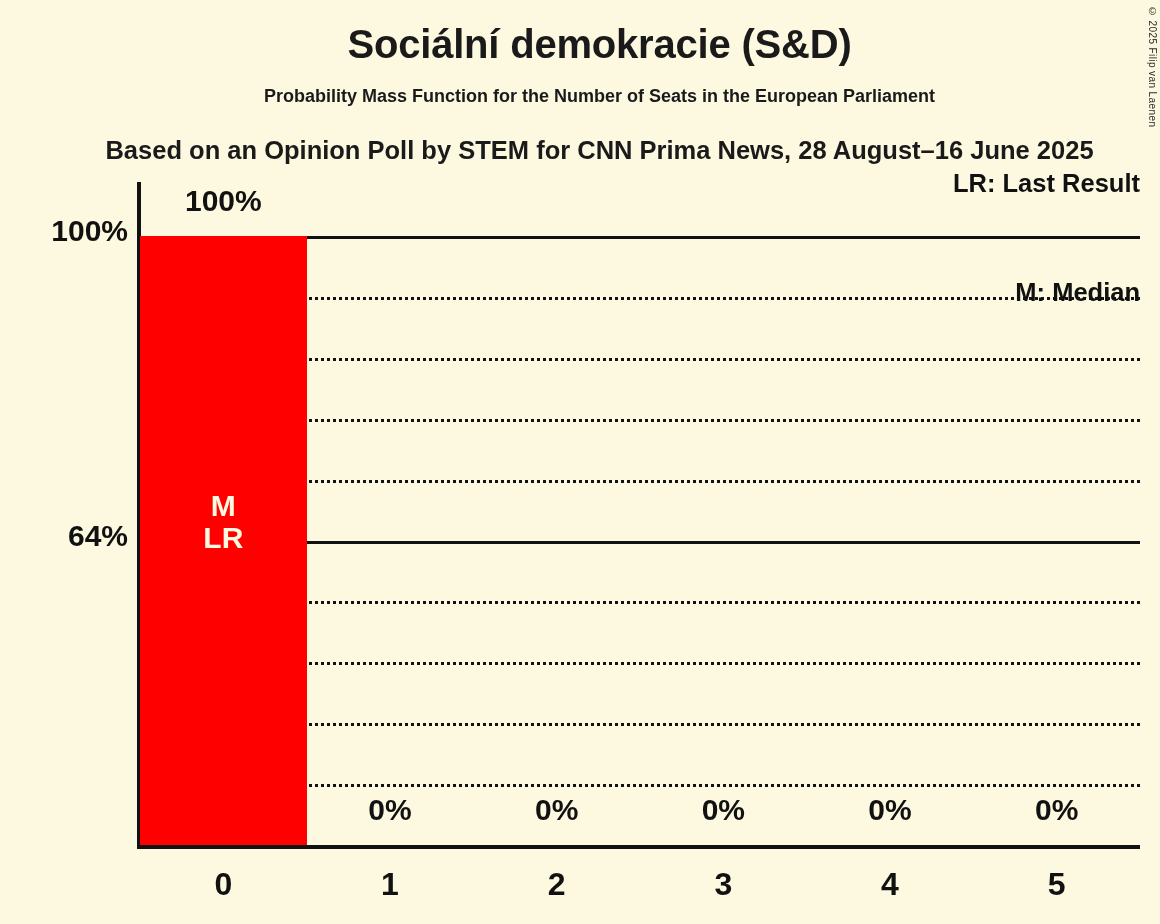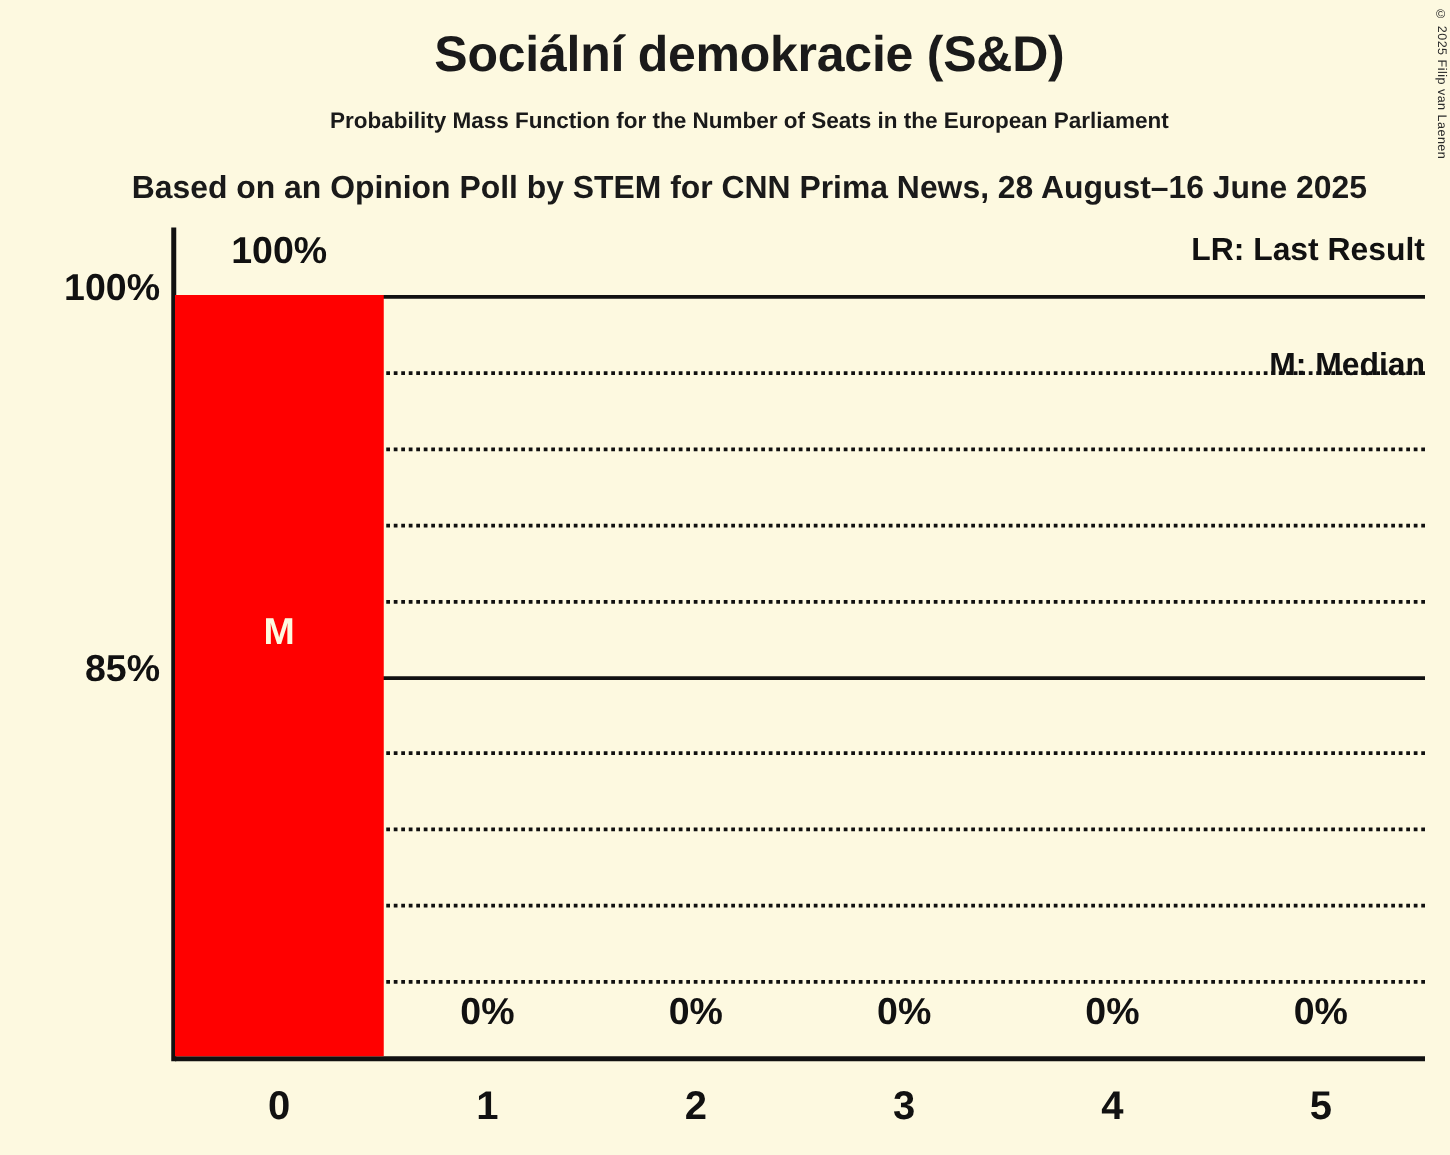--- a/index.html
+++ b/index.html
@@ -144,21 +144,21 @@
   
   .legend-entry {
     position: absolute;
     right: 20px;
     text-align: right;
     font-size: 25.5px;
     font-weight: bold;
     color: #111;
     white-space: nowrap;
   }
-  #legend-lr { top: 186px; }
+  #legend-lr { top: 169px; }
   #legend-m  { top: 234px; margin-top: 44px; }
 </style>
 </head>
 <body>
 
 <div id="chart-root">
 
   <div class="title" id="chart-title">Sociální demokracie (S&amp;D)</div>
   <div class="title" id="chart-subtitle">Probability Mass Function for the Number of Seats in the European Parliament</div>
   <div class="title" id="chart-source">Based on an Opinion Poll by STEM for CNN Prima News, 28 August–16 June 2025</div>
@@ -187,27 +187,28 @@
     <div id="bars">
         <div class="bar" style="left: 0px; width: 166.667px; height: 609px; background: rgb(255, 0, 0);"></div>
         <div class="bar-label bar-value-outside" style="left: 0px; width: 166.667px; top: -52px;">100%</div>
         <div class="bar-label bar-value-outside" style="left: 166.667px; width: 166.667px; top: 557px;">0%</div>
         <div class="bar-label bar-value-outside" style="left: 333.333px; width: 166.667px; top: 557px;">0%</div>
         <div class="bar-label bar-value-outside" style="left: 500px; width: 166.667px; top: 557px;">0%</div>
         <div class="bar-label bar-value-outside" style="left: 666.667px; width: 166.667px; top: 557px;">0%</div>
         <div class="bar-label bar-value-outside" style="left: 833.333px; width: 166.667px; top: 557px;">0%</div>
         <div class="in-bar-marks" style="left: 0px; width: 166.667px; top: 254px;">
           <div>M</div>
+          <div>LR</div>
         </div>
       </div>
   </div>
 
   <div id="y-tick-labels">
       <div class="y-tick-label" style="left: 0px; top: 214px;">100%</div>
-      <div class="y-tick-label" style="left: 0px; top: 518.5px;">85%</div>
+      <div class="y-tick-label" style="left: 0px; top: 518.5px;">64%</div>
     </div>
   <div id="x-tick-labels">
       <div class="x-tick-label" style="left: 140px; width: 166.667px;">0</div>
       <div class="x-tick-label" style="left: 306.667px; width: 166.667px;">1</div>
       <div class="x-tick-label" style="left: 473.333px; width: 166.667px;">2</div>
       <div class="x-tick-label" style="left: 640px; width: 166.667px;">3</div>
       <div class="x-tick-label" style="left: 806.667px; width: 166.667px;">4</div>
       <div class="x-tick-label" style="left: 973.333px; width: 166.667px;">5</div>
     </div>
 

